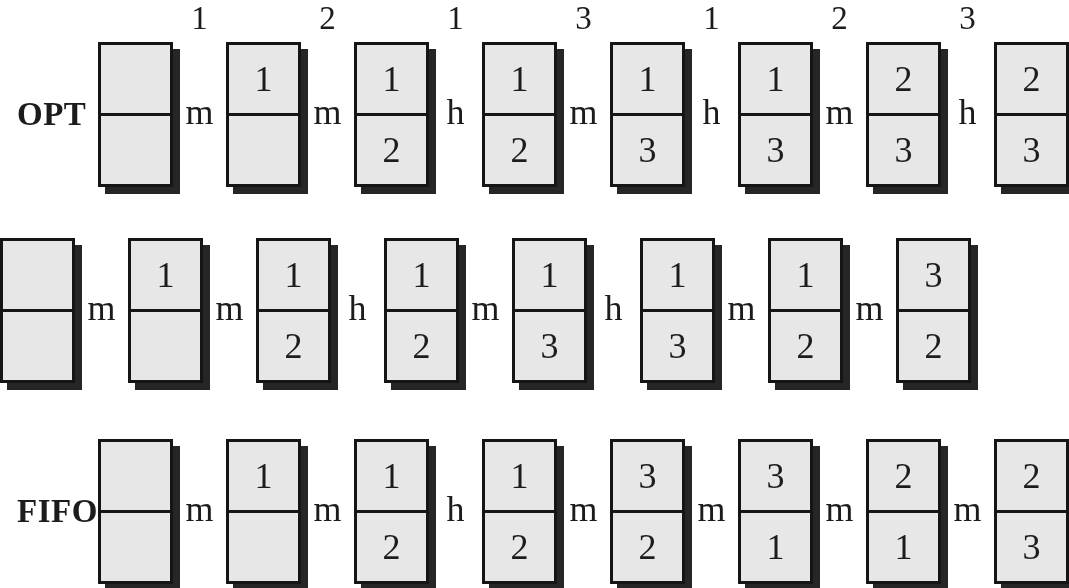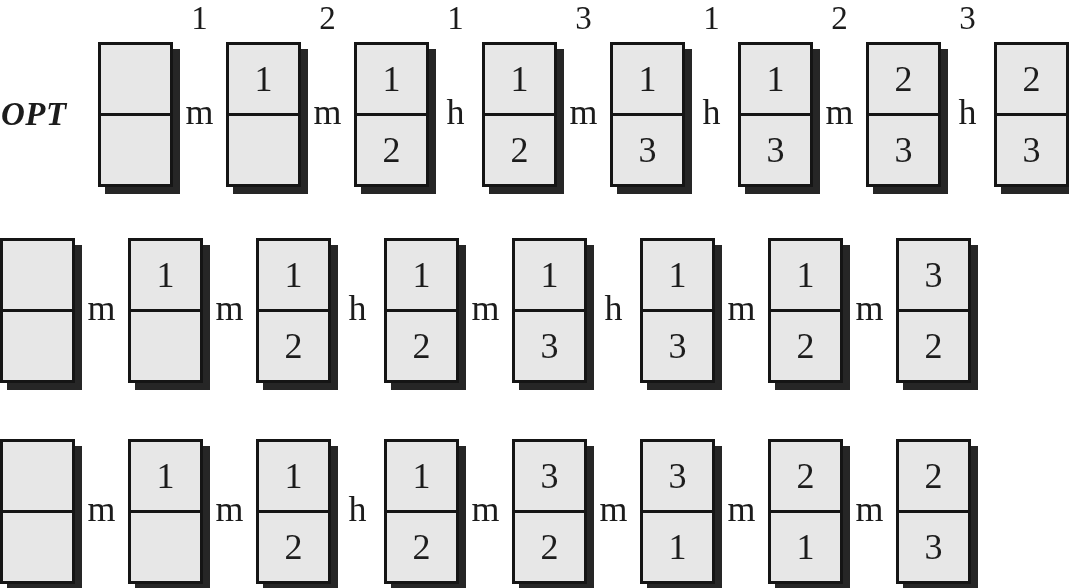--- a/index.html
+++ b/index.html
@@ -18,22 +18,21 @@
     display: flex;
     align-items: center;
     justify-content: flex-start;
   }
   .row-label {
     font-weight: bold;
     font-size: 33px;
     line-height: 1;
     letter-spacing: 0.5px;
     color: var(--text, #1c1c1c);
-    padding-left: 1px;
-    font-style: italic;
+    padding-left: 17px;
   }
   .box-slot { width: 75px; flex: 0 0 75px; }
   .gap-slot {
     width: 53px; flex: 0 0 53px;
     display: flex;
     align-items: center;
     justify-content: center;
   }
   .header-row { height: 42px; align-items: flex-end; }
   .ref-num {
@@ -256,20 +255,23 @@
         <div class="mem-box">
       <div class="cell top">3</div>
       <div class="cell">2</div>
     </div>
       </div>
   </div>
 
   <div class="vspace2"></div>
 
   <div class="row algo-row">
+    <div class="label-col">
+        <span class="row-label">FIFO</span>
+      </div>
     <div class="box-slot">
         <div class="mem-box">
       <div class="cell top"></div>
       <div class="cell"></div>
     </div>
       </div>
     <div class="gap-slot">
         <span class="result">m</span>
       </div>
     <div class="box-slot">

